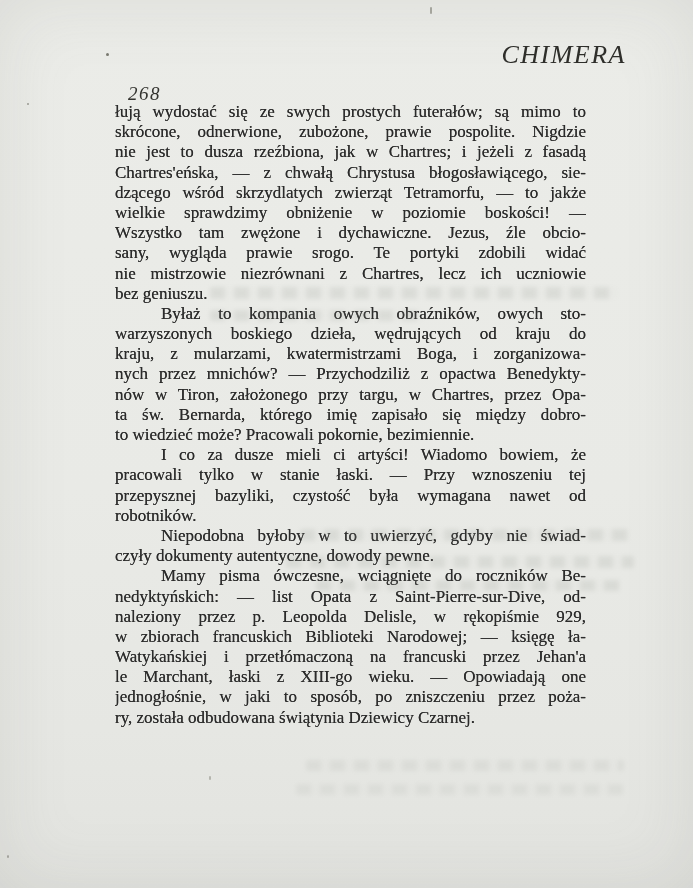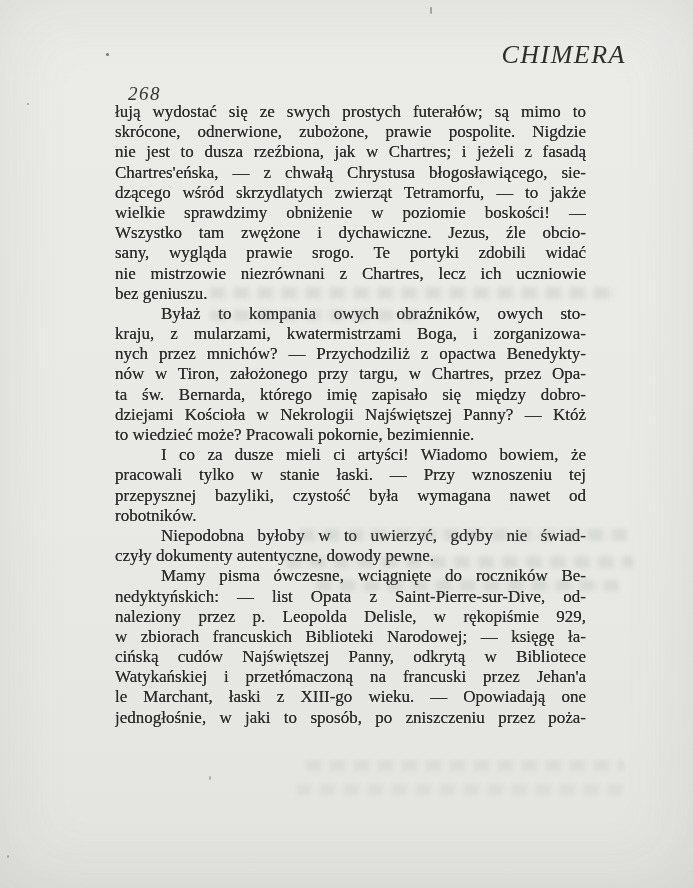--- a/index.html
+++ b/index.html
@@ -94,46 +94,46 @@
         <div class="line">Chartres'eńska, — z chwałą Chrystusa błogosławiącego, sie-</div>
         <div class="line">dzącego wśród skrzydlatych zwierząt Tetramorfu, — to jakże</div>
         <div class="line">wielkie sprawdzimy obniżenie w poziomie boskości! —</div>
         <div class="line">Wszystko tam zwężone i dychawiczne. Jezus, źle obcio-</div>
         <div class="line">sany, wygląda prawie srogo. Te portyki zdobili widać</div>
         <div class="line">nie mistrzowie niezrównani z Chartres, lecz ich uczniowie</div>
         <div class="line flush">bez geniuszu.</div>
       </div>
       <div class="para indented">
         <div class="line">Byłaż to kompania owych obraźników, owych sto-</div>
+        <div class="line">warzyszonych boskiego dzieła, wędrujących od kraju do</div>
         <div class="line">kraju, z mularzami, kwatermistrzami Boga, i zorganizowa-</div>
         <div class="line">nych przez mnichów? — Przychodziliż z opactwa Benedykty-</div>
         <div class="line">nów w Tiron, założonego przy targu, w Chartres, przez Opa-</div>
         <div class="line">ta św. Bernarda, którego imię zapisało się między dobro-</div>
-        <div class="line">dziejami Kościoła w Nekrologii Najświętszej Panny? — Któż</div>
         <div class="line flush">to wiedzieć może? Pracowali pokornie, bezimiennie.</div>
       </div>
       <div class="para indented">
         <div class="line">I co za dusze mieli ci artyści! Wiadomo bowiem, że</div>
         <div class="line">pracowali tylko w stanie łaski. — Przy wznoszeniu tej</div>
         <div class="line">przepysznej bazyliki, czystość była wymagana nawet od</div>
         <div class="line flush">robotników.</div>
       </div>
       <div class="para indented">
         <div class="line">Niepodobna byłoby w to uwierzyć, gdyby nie świad-</div>
         <div class="line flush">czyły dokumenty autentyczne, dowody pewne.</div>
       </div>
       <div class="para indented">
         <div class="line">Mamy pisma ówczesne, wciągnięte do roczników Be-</div>
         <div class="line">nedyktyńskich: — list Opata z Saint-Pierre-sur-Dive, od-</div>
         <div class="line">naleziony przez p. Leopolda Delisle, w rękopiśmie 929,</div>
         <div class="line">w zbiorach francuskich Biblioteki Narodowej; — księgę ła-</div>
-        <div class="line">cińską cudów Najświętszej Panny, odkrytą w Bibliotece</div>
         <div class="line">Watykańskiej i przetłómaczoną na francuski przez Jehan'a</div>
         <div class="line">le Marchant, łaski z XIII-go wieku. — Opowiadają one</div>
         <div class="line">jednogłośnie, w jaki to sposób, po zniszczeniu przez poża-</div>
+        <div class="line flush">ry, została odbudowana świątynia Dziewicy Czarnej.</div>
       </div>
     </div>
 
   <div class="ghost" style="left:210px; top:287px; width:408px; height:12px;"></div>
   <div class="ghost" style="left:210px; top:310px; width:214px; height:11px;"></div>
   <div class="ghost" style="left:300px; top:529px; width:330px; height:12px;"></div>
   <div class="ghost" style="left:286px; top:556px; width:348px; height:12px;"></div>
   <div class="ghost" style="left:316px; top:580px; width:304px; height:11px;"></div>
   <div class="ghost" style="left:306px; top:760px; width:318px; height:11px; opacity:0.35;"></div>
   <div class="ghost" style="left:296px; top:784px; width:328px; height:11px; opacity:0.3;"></div>

